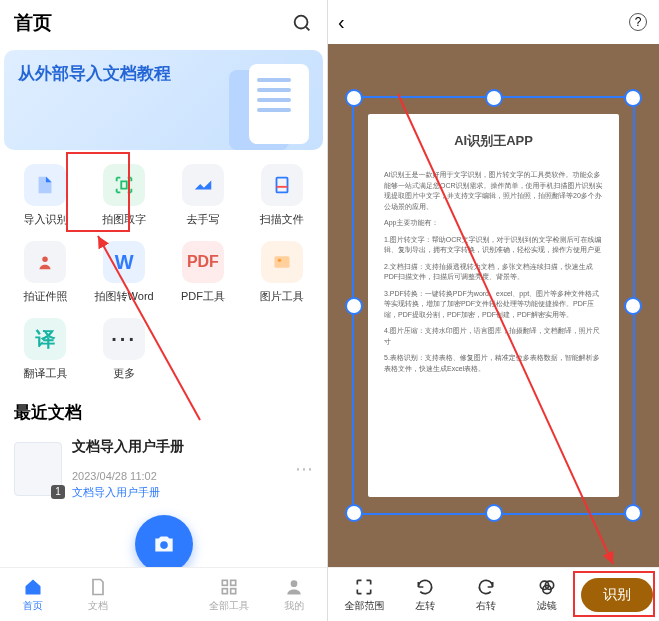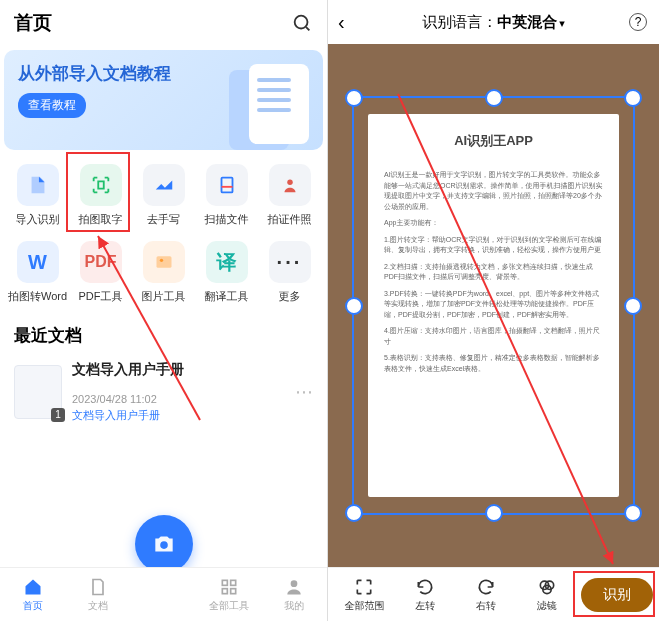--- a/index.html
+++ b/index.html
@@ -12,21 +12,21 @@
 
 .l-header { display: flex; align-items: center; justify-content: space-between; padding: 10px 14px; }
 .l-title { font-size: 19px; font-weight: 700; }
 .l-search { width: 22px; height: 22px; }
 .banner { margin: 4px 4px 10px; height: 100px; border-radius: 10px; background: linear-gradient(135deg,#dfeeff,#c6e0ff); position: relative; padding: 12px 14px; overflow: hidden; }
 .banner-title { color: #2566d6; font-size: 17px; font-weight: 700; }
 .banner-pill { display: inline-block; margin-top: 8px; background: #2f7bff; color: #fff; font-size: 12px; padding: 4px 10px; border-radius: 12px; }
 .banner-phone { position: absolute; right: 14px; top: 14px; width: 60px; height: 80px; background: #fff; border-radius: 8px; box-shadow: -20px 6px 0 #b8d5ff; }
 .banner-phone::before { content:""; position:absolute; top:14px; left:8px; width:34px; height:4px; background:#a9c8f5; border-radius:2px; box-shadow: 0 10px 0 #a9c8f5, 0 20px 0 #a9c8f5, 0 30px 0 #a9c8f5; }
 
-.grid { display: grid; grid-template-columns: repeat(5,1fr); gap: 4px 0; padding: 0 6px; text-align: center; }
+.grid { display: grid; grid-template-columns: repeat(4,1fr); gap: 4px 0; padding: 0 6px; text-align: center; }
 .cell { padding: 4px 0 6px; }
 .icon-sq { width: 42px; height: 42px; margin: 0 auto 6px; border-radius: 10px; display: flex; align-items: center; justify-content: center; font-size: 20px; }
 .cell-label { font-size: 11px; color: #333; }
 .bg-blue { background:#e8f1ff; color:#2f7bff; }
 .bg-green { background:#e6f7ee; color:#1fbf6b; }
 .bg-white { background:#f2f4f8; color:#2f7bff; }
 .bg-red { background:#fdeceb; color:#e05a4e; }
 .bg-orange { background:#fff2e6; color:#ff9a2e; }
 .bg-teal { background:#e6f7f4; color:#17b3a3; }
 .bg-dots { background:#f2f4f8; color:#333; font-weight:700; letter-spacing:2px; }
@@ -89,21 +89,20 @@
     <div class="l-header">
       <div class="l-title">首页</div>
       <svg class="l-search" viewBox="0 0 24 24" fill="none" stroke="#333" stroke-width="2">
           <circle cx="11" cy="11" r="7"></circle>
           <path d="m20 20-3.5-3.5"></path>
         </svg>
     </div>
 
     <div class="banner">
       <div class="banner-title">从外部导入文档教程</div>
-      <span class="banner-pill">查看教程</span>
       <div class="banner-phone"></div>
     </div>
 
     <div class="grid">
       <div class="cell">
           <div class="icon-sq bg-blue">
             <svg width="22" height="22" viewBox="0 0 24 24" fill="currentColor">
               <path d="M5 3h9l5 5v13H5z" opacity=".3"></path>
               <path d="M13 3v6h6"></path>
             </svg>
@@ -242,23 +241,20 @@
             </marker>
           </defs>
           <line x1="120" y1="190" x2="18" y2="6" stroke="#e33" stroke-width="2" marker-end="url(#a1)"></line>
         </svg>
     </div>
   </div>
 
   <div class="pane right">
     <div class="r-header">
       <span class="r-back">‹</span>
-      <span class="r-title">
-        <span>识别语言：</span><span class="r-sel">中英混合</span><span class="r-chev">▾</span>
-      </span>
       <span class="r-help">?</span>
     </div>
 
     <div class="r-cam">
       <div class="paper">
         <h4>AI识别王APP</h4>
         <p>AI识别王是一款好用于文字识别，图片转文字的工具类软件。功能众多能够一站式满足您OCR识别需求。操作简单，使用手机扫描图片识别实现提取图片中文字，并支持文字编辑，照片拍照，拍照翻译等20多个办公场景的应用。</p>
         <p>App主要功能有：</p>
         <p>1.图片转文字：帮助OCR文字识别，对于识别到的文字检测后可在线编辑、复制导出，拥有文字转换，识别准确，轻松实现，操作方便用户更</p>
         <p>2.文档扫描：支持拍摄透视转为文档，多张文档连续扫描，快速生成PDF扫描文件，扫描后可调整亮度、背景等。</p>

